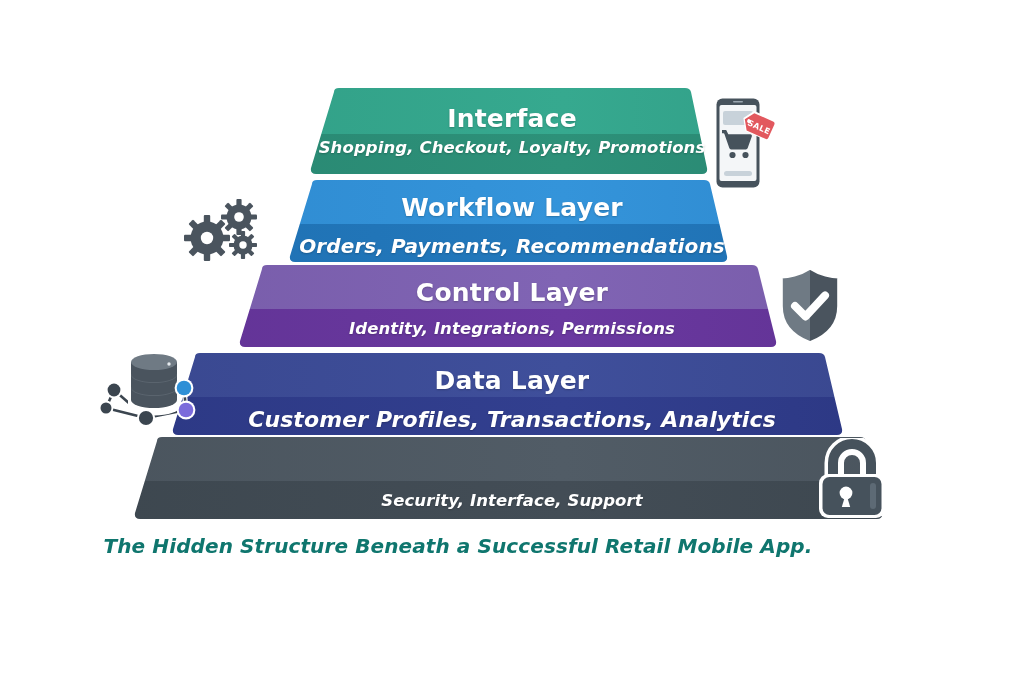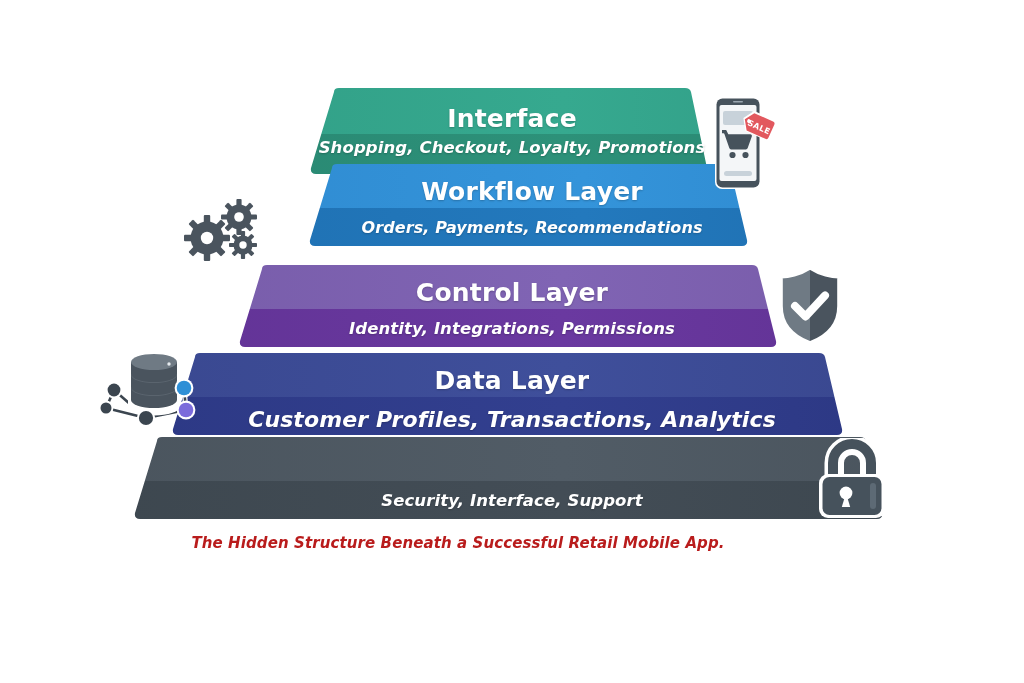--- a/index.html
+++ b/index.html
@@ -70,29 +70,29 @@
     text-align: center;
     color: #ffffff;
     font-weight: bold;
     font-style: italic;
     letter-spacing: 0.1px;
     text-shadow: 0 1px 2px rgba(0,0,0,0.22);
   }
 
   
   #layer-1 { top: 88px;  height: 88px; }
-  #layer-2 { top: 164px; height: 84px; margin-left: 20px; }
+  #layer-2 { top: 180px; height: 84px; }
   #layer-3 { top: 265px; height: 84px; }
   #layer-4 { top: 353px; height: 84px; }
   #layer-5 { top: 437px; height: 84px; }
 
   #layer-1 .layer-title { top: 16px; font-size: 25px; }
   #layer-1 .layer-sub   { top: 50px; font-size: 16.5px; }
   #layer-2 .layer-title { top: 13px; font-size: 25px; }
-  #layer-2 .layer-sub   { top: 54px; font-size: 16px; }
+  #layer-2 .layer-sub   { top: 54px; font-size: 20px; }
   #layer-3 .layer-title { top: 13px; font-size: 25px; }
   #layer-3 .layer-sub   { top: 54px; font-size: 16.5px; }
   #layer-4 .layer-title { top: 13px; font-size: 25px; }
   #layer-4 .layer-sub   { top: 54px; font-size: 22px; }
   #layer-5 .layer-title { top: 13px; font-size: 25px; }
   #layer-5 .layer-sub   { top: 54px; font-size: 16.5px; }
 
   
   .icon-wrap { position: absolute; }
   #icon-phone    { left: 703px; top: 95px;  width: 84px;  height: 96px; }
@@ -101,24 +101,24 @@
   #icon-database { left: 98px;  top: 348px; width: 112px; height: 84px; }
   #icon-lock     { left: 816px; top: 438px; width: 72px;  height: 82px; }
 
   
   #caption {
     position: absolute;
     left: 0;
     top: 534px;
     width: 916px;
     text-align: center;
-    font-size: 15px;
+    font-size: 20px;
     font-style: italic;
     font-weight: bold;
-    color: #b91c1c;
+    color: #0f766e;
     letter-spacing: 0.1px;
   }
 </style>
 </head>
 <body>
 
 <div id="canvas">
 
   <div id="pyramid">
 

